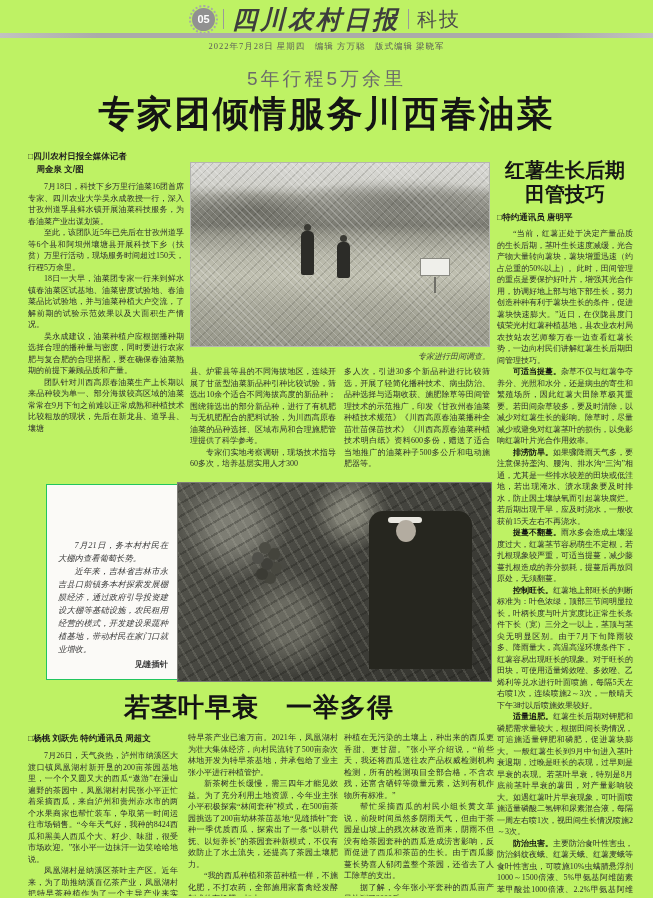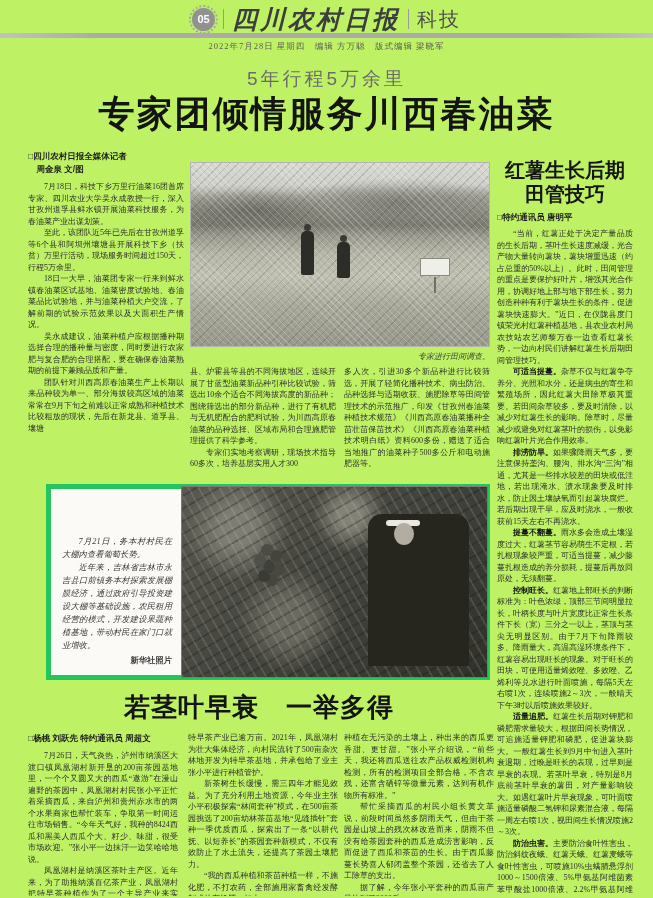--- a/index.html
+++ b/index.html
@@ -51,21 +51,21 @@
       repeating-linear-gradient(-45deg, rgba(55,55,48,.22) 0 1px, transparent 1px 6px);
     opacity:.8; mix-blend-mode:normal;
   }
   .fig-person { position:absolute; background:#2c2c28; border-radius:5px 5px 2px 2px; }
   .fig-head { position:absolute; width:7px; height:7px; border-radius:50%; background:#3a3a34; top:-7px; left:3px; }
   .fig-sign { position:absolute; width:30px; height:18px; background:#efefea; border:1px solid #8a8a82; }
   .fig-sign::after { content:""; position:absolute; left:13px; top:18px; width:2px; height:16px; background:#6f6f68; }
   .photo-caption { left:190px; top:351px; width:300px; text-align:right; font-size:8px; color:#3c3c3c; font-style:italic; }
 
   
-  .feature-box { left:46px; top:484px; width:444px; height:196px; border:5px solid #22c55e; background:#fbfaf7; display:flex; }
+  .feature-box { left:46px; top:484px; width:444px; height:196px; border:1px solid #22c55e; background:#fbfaf7; display:flex; }
   .feature-caption { width:130px; padding:8px 9px 8px 11px; display:flex; flex-direction:column; justify-content:flex-end; font-size:8.3px; line-height:13px; color:#3a3a3a; font-style:italic; text-align:justify; }
   .feature-caption .para { margin:0; }
   .credit { font-style:normal; font-weight:bold; text-align:right; font-family:"Liberation Sans",sans-serif; margin-top:2px; }
   .photo-grape { position:relative; flex:1; margin:-3px -3px -3px 0; border:1px solid #7c7c76; overflow:hidden;
     background:
       radial-gradient(circle at 18% 22%, rgba(130,130,120,.9) 0 6%, rgba(130,130,120,0) 18%),
       radial-gradient(circle at 55% 15%, rgba(145,145,132,.8) 0 5%, rgba(145,145,132,0) 16%),
       radial-gradient(circle at 35% 70%, rgba(110,110,100,.9) 0 8%, rgba(110,110,100,0) 22%),
       linear-gradient(135deg,#5a5a52 0%,#45453f 45%,#31312c 100%);
   }
@@ -134,21 +134,21 @@
     <p class="para">专家们实地考察调研，现场技术指导60多次，培养基层实用人才300</p>
   </div>
   <div class="abs col" style="left:344px; top:366px; width:146px; height:112px;">
     <p class="cont">多人次，引进30多个新品种进行比较筛选，开展了轻简化播种技术、病虫防治、品种选择与适期收获、施肥除草等田间管理技术的示范推广，印发《甘孜州春油菜种植技术规范》《川西高原春油菜播种全苗壮苗保苗技术》《川西高原春油菜种植技术明白纸》资料600多份，赠送了适合当地推广的油菜种子500多公斤和电动施肥器等。</p>
   </div>
 
   <div class="abs feature-box">
     <div class="feature-caption">
       <p class="para">7月21日，务本村村民在大棚内查看葡萄长势。</p>
       <p class="para">近年来，吉林省吉林市永吉县口前镇务本村探索发展棚膜经济，通过政府引导投资建设大棚等基础设施，农民租用经营的模式，开发建设果蔬种植基地，带动村民在家门口就业增收。</p>
-      <p class="credit">新华社照片</p>
+      <p class="credit">见缝插针</p>
     </div>
     <div class="photo-grape">
       <div class="leaf-noise"></div>
       <div class="grape-cluster"></div>
       <div class="grape-person">
         <div class="headband"></div>
         <div class="grape-face"></div>
       </div>
     </div>
   </div>

